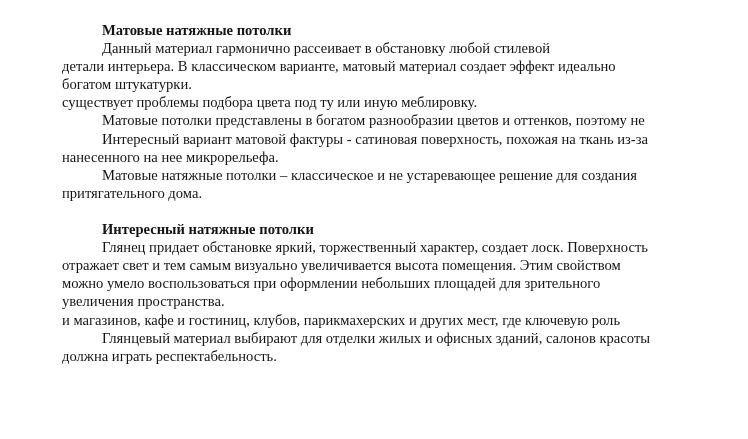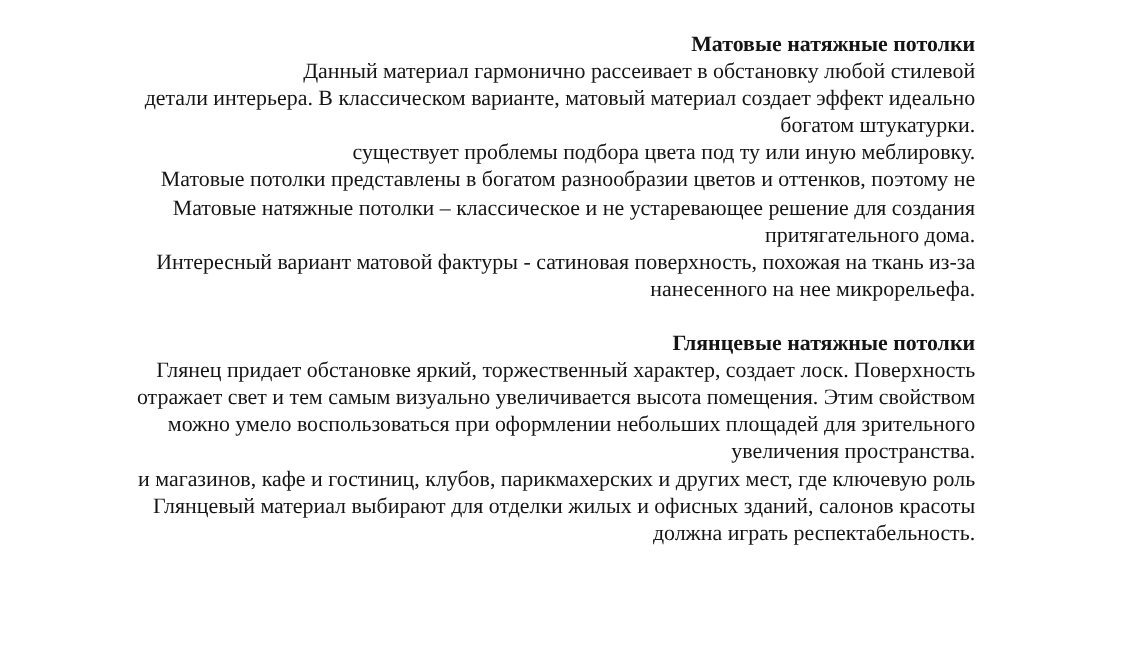--- a/index.html
+++ b/index.html
@@ -2,21 +2,21 @@
 <html><head>
 <meta charset="utf-8">
 <style>
   html, body { margin: 0; padding: 0; background: #ffffff; }
   body { width: 748px; height: 439px; position: relative; overflow: hidden; }
   .doc {
     position: absolute; left: 62px; top: 21px;
     font-family: "Liberation Serif", "DejaVu Serif", serif;
     font-size: 14.6px; color: #141414;
   }
-  .line { height: 18.1px; line-height: 18.1px; white-space: nowrap; text-align: right; }
+  .line { height: 18.1px; line-height: 18.1px; white-space: nowrap; }
   .indent { padding-left: 40px; }
   .heading { font-weight: bold; }
   .gap { height: 18.1px; }
 </style>
 </head>
 <body>
 
 <div class="doc">
 
   <section>
@@ -27,34 +27,34 @@
       <div class="line">детали интерьера. В классическом варианте, матовый материал создает эффект идеально</div>
       <div class="line">богатом штукатурки.</div>
     </div>
 
     <div>
       <div class="line">существует проблемы подбора цвета под ту или иную меблировку.</div>
       <div class="line indent">Матовые потолки представлены в богатом разнообразии цветов и оттенков, поэтому не</div>
     </div>
 
     <div>
-      <div class="line indent">Матовые натяжные потолки – классическое и не устаревающее решение для создания</div>
-      <div class="line">притягательного дома.</div>
+      <div class="line indent">Интересный вариант  матовой фактуры - сатиновая поверхность, похожая на ткань из-за</div>
+      <div class="line">нанесенного на нее микрорельефа.</div>
     </div>
 
     <div>
-      <div class="line indent">Интересный вариант  матовой фактуры - сатиновая поверхность, похожая на ткань из-за</div>
-      <div class="line">нанесенного на нее микрорельефа.</div>
+      <div class="line indent">Матовые натяжные потолки – классическое и не устаревающее решение для создания</div>
+      <div class="line">притягательного дома.</div>
     </div>
   </section>
 
   <div class="gap"></div>
 
   <section>
-    <div class="line indent heading">Глянцевые натяжные потолки</div>
+    <div class="line indent heading">Интересный натяжные потолки</div>
 
     <div>
       <div class="line indent">Глянец придает обстановке яркий, торжественный характер, создает лоск. Поверхность</div>
       <div class="line">отражает свет и тем самым визуально увеличивается высота помещения. Этим свойством</div>
       <div class="line">можно умело воспользоваться при оформлении небольших площадей для зрительного</div>
       <div class="line">увеличения пространства.</div>
     </div>
 
     <div>
       <div class="line">и магазинов, кафе и гостиниц, клубов, парикмахерских и других мест, где ключевую роль</div>

